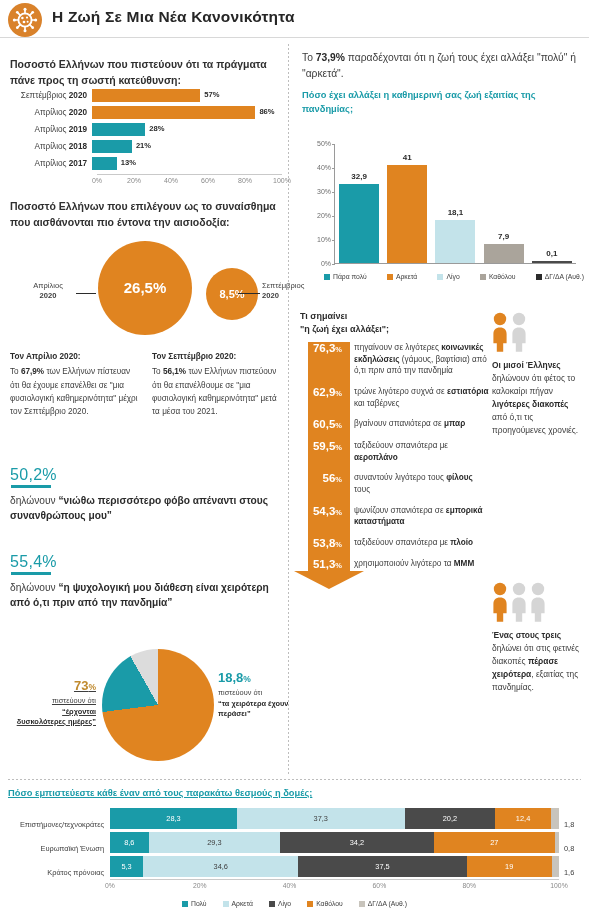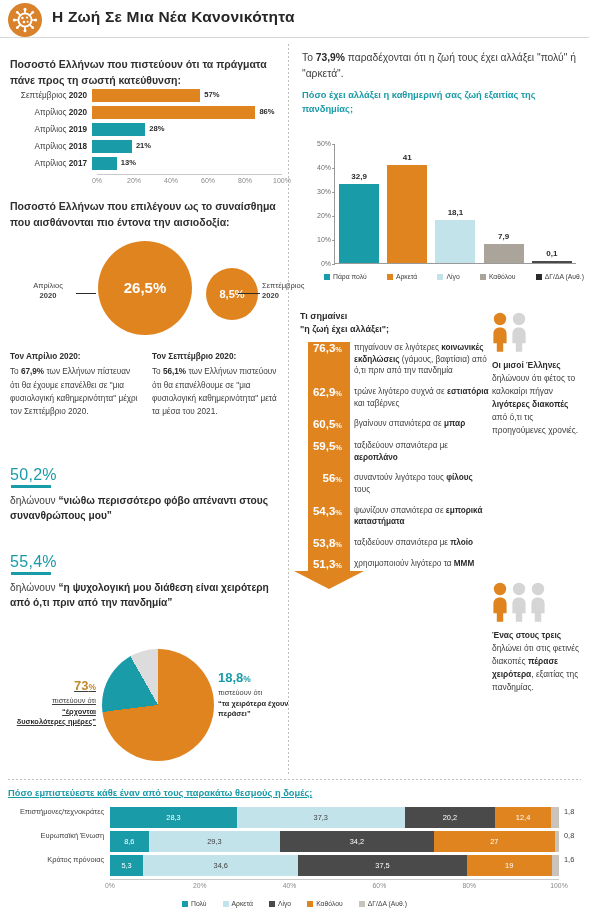--- a/index.html
+++ b/index.html
@@ -157,21 +157,21 @@
   #people1 { left:492px; top:312px; }
   #people2 { left:492px; top:582px; }
   .ppl-icons { display:flex; gap:3px; margin-bottom:7px; }
   .ppl-txt { font-size:8.4px; line-height:1.55; color:#3d3d3d; }
   .ppl-txt b { font-weight:bold; color:#2b2b2b; }
 
   
   #bottom { position:absolute; left:8px; top:788px; width:573px; }
   .bt-title { font-size:9.3px; font-weight:bold; color:#1a9ba8; margin-bottom:9px;text-decoration:underline; }
   .bt-rows { position:relative; }
-  .bt-row { display:flex; align-items:flex-start; height:22px; margin-bottom:2px; }
+  .bt-row { display:flex; align-items:flex-end; height:22px; margin-bottom:2px; }
   .bt-lbl { width:102px; text-align:right; padding-right:6px; font-size:7.4px; color:#3d3d3d; }
   .bt-track { position:relative; flex:1; height:21px; display:flex; }
   .bt-seg { height:21px; display:flex; align-items:center; justify-content:center;
             font-size:7.4px; font-weight:normal; }
   .bt-tail { width:22px; font-size:7.4px; color:#3d3d3d; padding-left:5px; }
   .bt-axis { position:relative; margin-left:102px; margin-right:22px; height:14px;
              border-top:1px solid #c9c9c9; }
   .bt-axis span { position:absolute; top:2px; font-size:6.8px; color:#8a8a8a; transform:translateX(-50%); }
   .bt-legend { display:flex; justify-content:center; gap:16px; margin-top:7px; }
 </style>

